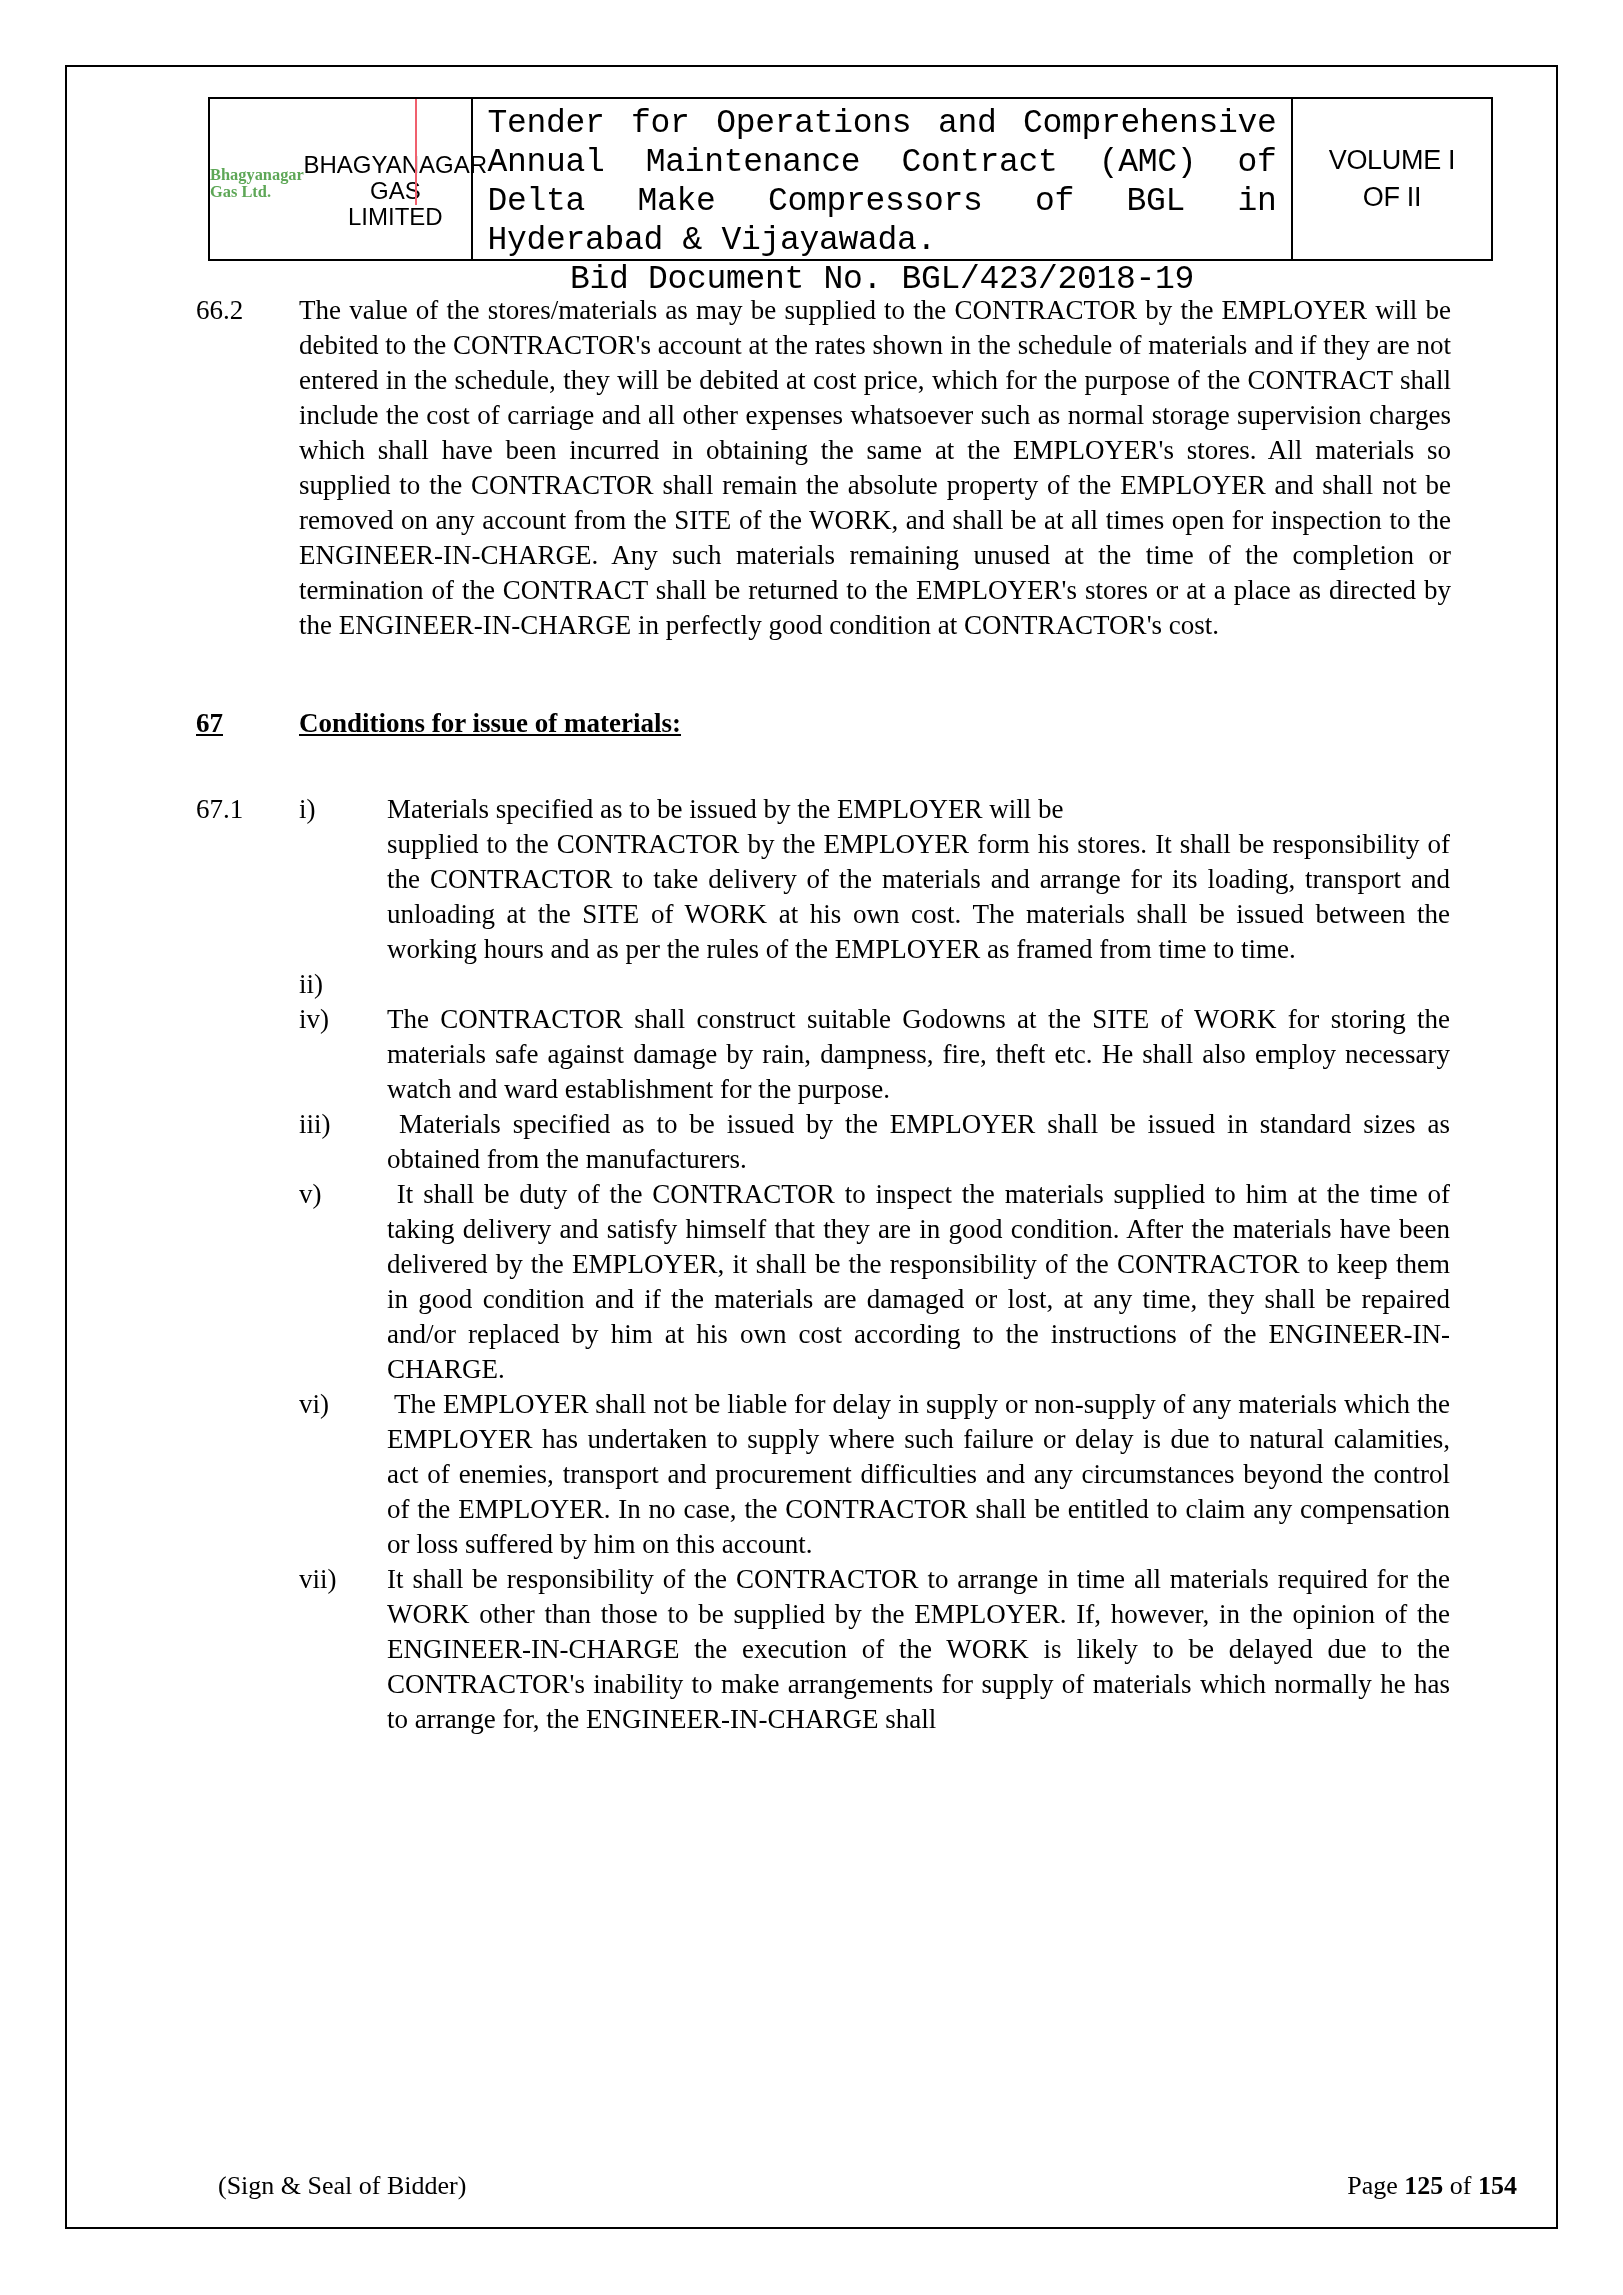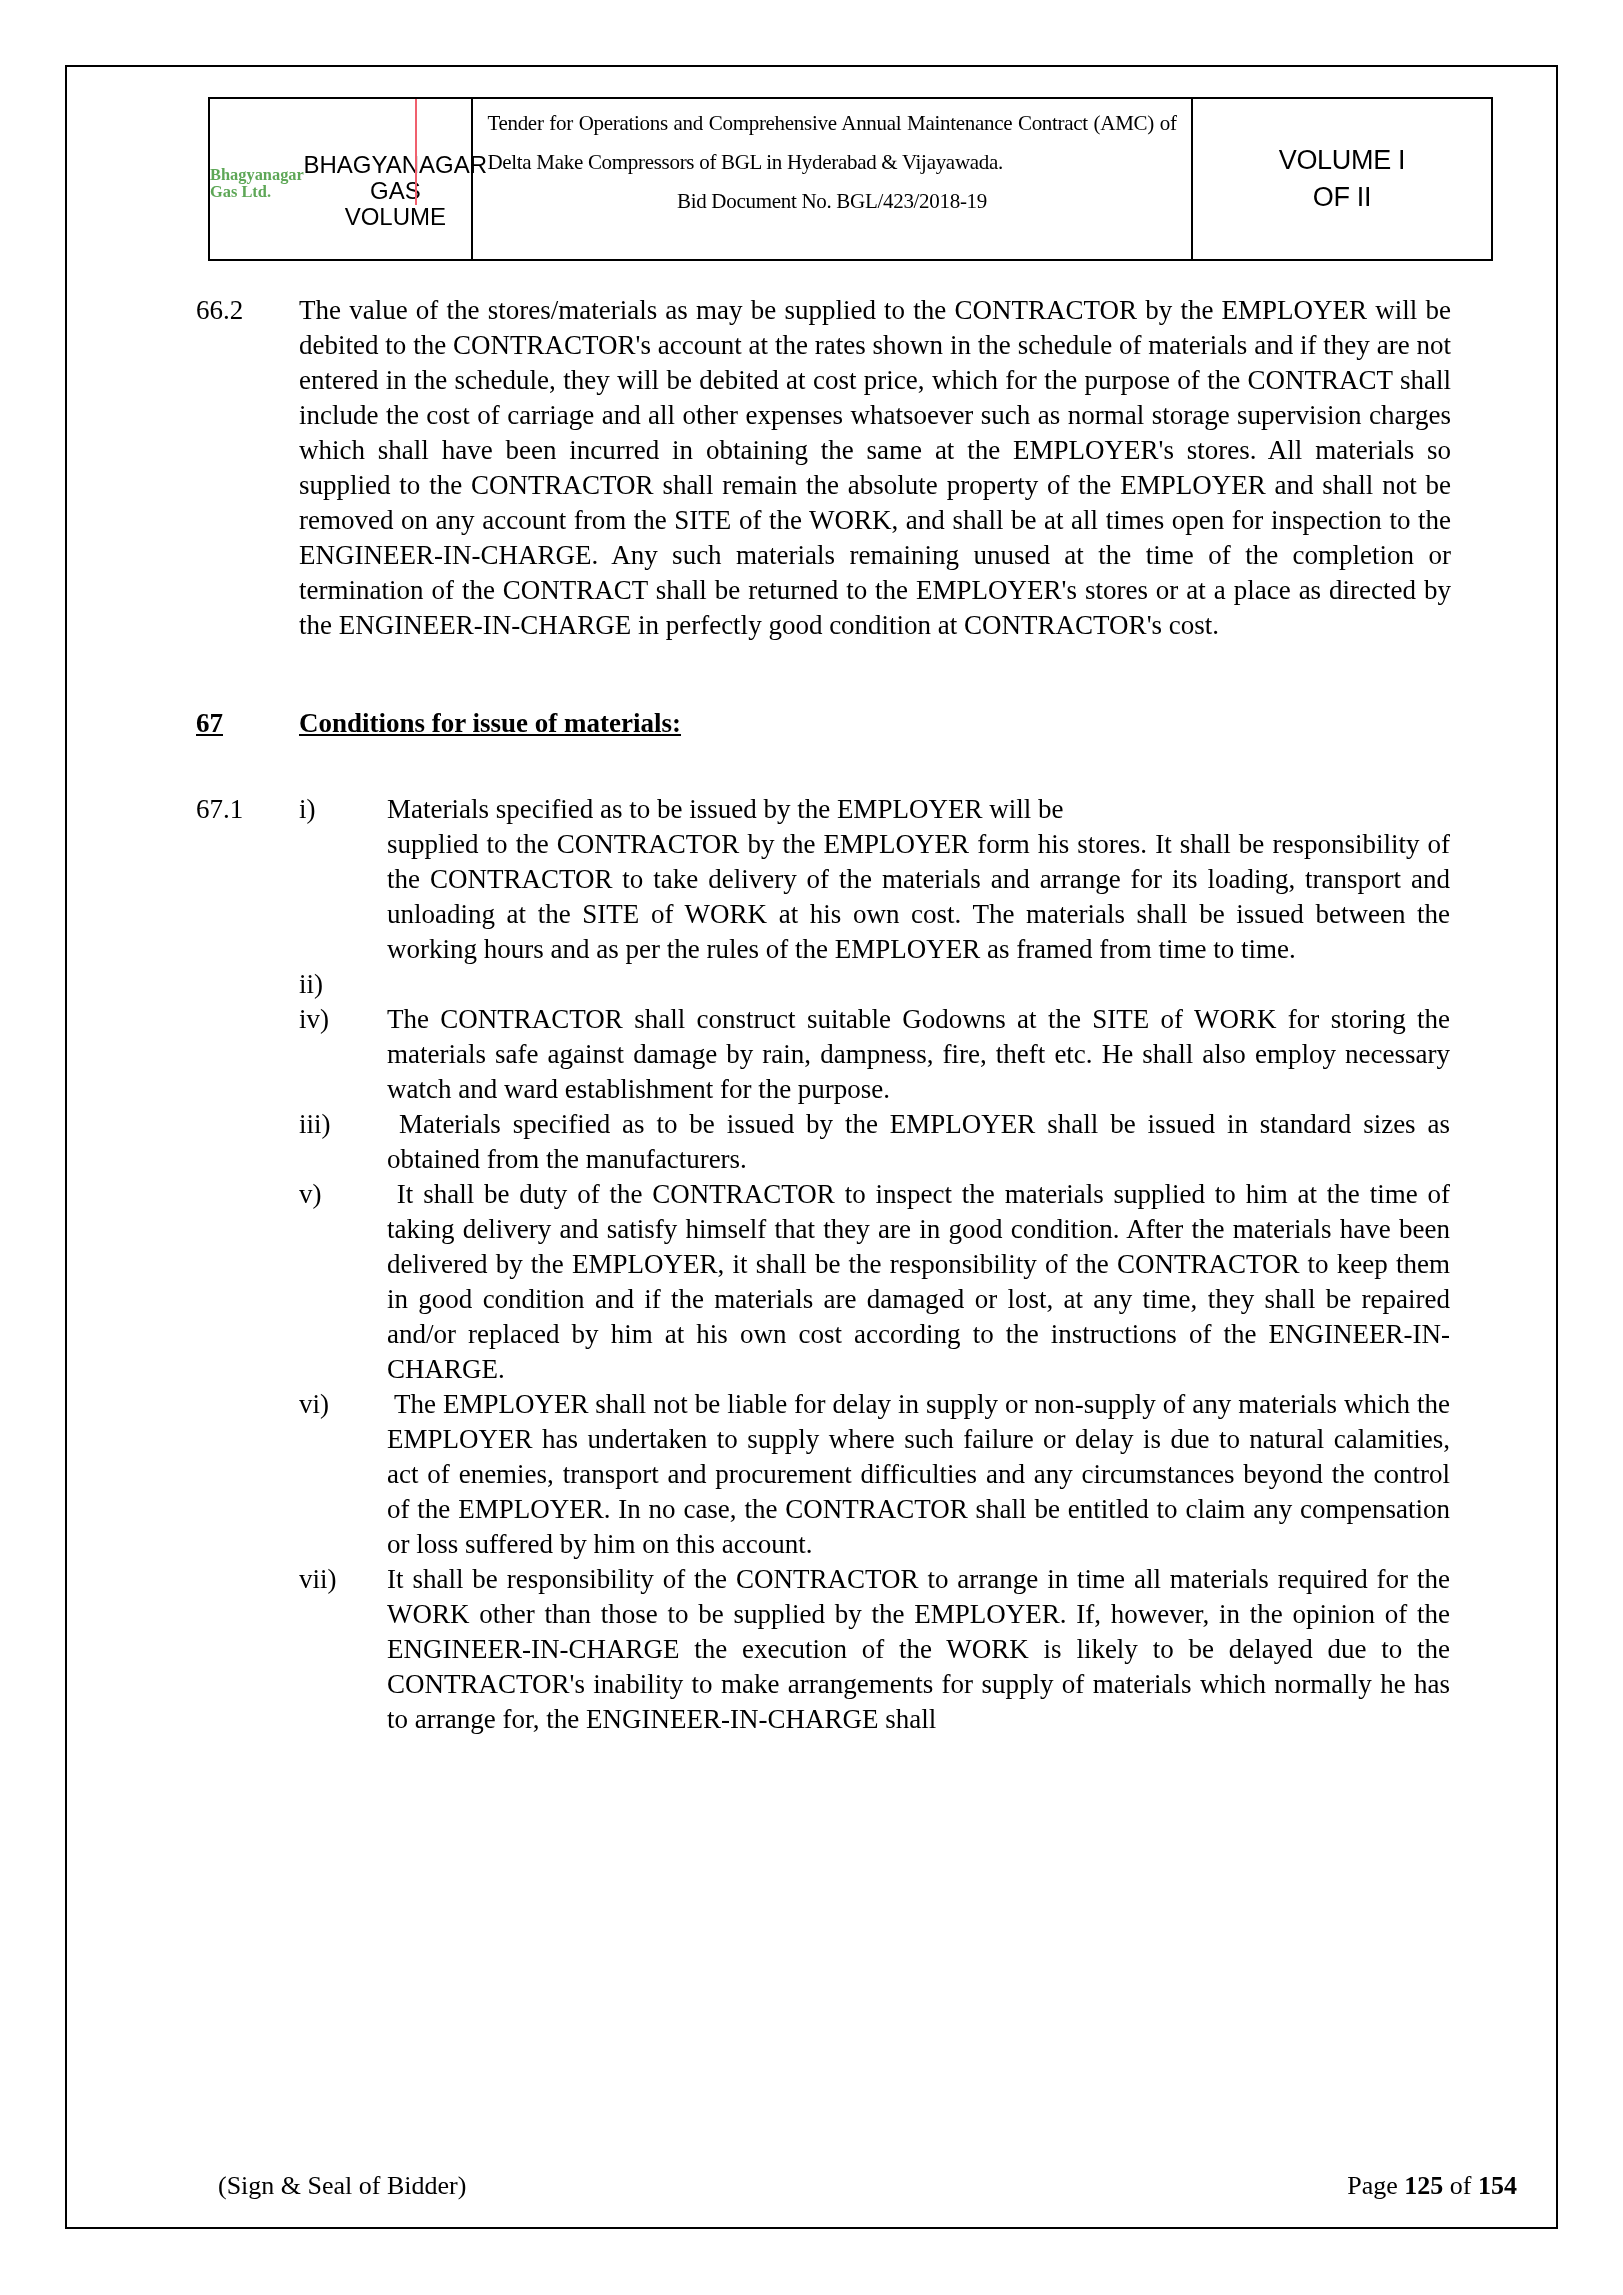--- a/index.html
+++ b/index.html
@@ -28,23 +28,23 @@
   .logo-svg{display:block;}
   .logo-caption{
     font-family:"Liberation Serif","DejaVu Serif",serif;font-weight:bold;
     font-size:16.4px;line-height:17px;margin-top:-1.3px;
   }
   .org-name{
     font-family:"Liberation Sans","DejaVu Sans",sans-serif;
     font-size:24px;line-height:26px;text-align:center;color:#000;margin-top:15px;
   }
   .cell-title{
-    width:720px;border-right:2px solid #000;
-    font-family:Liberation Serif, serif;
-    font-size:21px;line-height:39px;
+    width:820px;border-right:2px solid #000;
+    font-family:Liberation Mono, monospace;
+    font-size:33px;line-height:39px;
     padding:4.6px 14.4px 0 14.4px;letter-spacing:-0.3px;
   }
   .title-main{text-align:justify;}
   .title-bid{text-align:center;}
   .cell-volume{
     flex:1;display:flex;flex-direction:column;align-items:center;justify-content:center;
     font-family:"Liberation Sans","DejaVu Sans",sans-serif;
     font-size:27px;line-height:37px;text-align:right;letter-spacing:-0.3px;
   }
   
@@ -114,21 +114,21 @@
         <path d="M 94 38 C 102 50 106 68 102 88 L 116 86 C 118 62 108 46 100 38 Z" fill="#2a2f9e"></path>
 
         <text x="83" y="96" text-anchor="middle" font-family="Liberation Serif, DejaVu Serif, serif" font-weight="bold" font-size="30" fill="#f5e400">BGL</text>
         <rect x="56" y="100" width="54" height="3" fill="#f5e400"></rect>
       </svg>
 
       <div class="logo-caption" style="color: rgb(94, 167, 87);">Bhagyanagar Gas Ltd.</div>
 
       <div class="org-name">
         <div>BHAGYANAGAR GAS</div>
-        <div>VOLUME</div>
+        <div>LIMITED</div>
       </div>
     </div>
 
     <div class="cell cell-title">
       <div class="title-main">Tender for Operations and Comprehensive Annual Maintenance Contract (AMC) of Delta Make Compressors of BGL in Hyderabad &amp; Vijayawada.</div>
       <div class="title-bid">Bid Document No. BGL/423/2018-19</div>
     </div>
 
     <div class="cell cell-volume">
       <div>VOLUME I</div>

